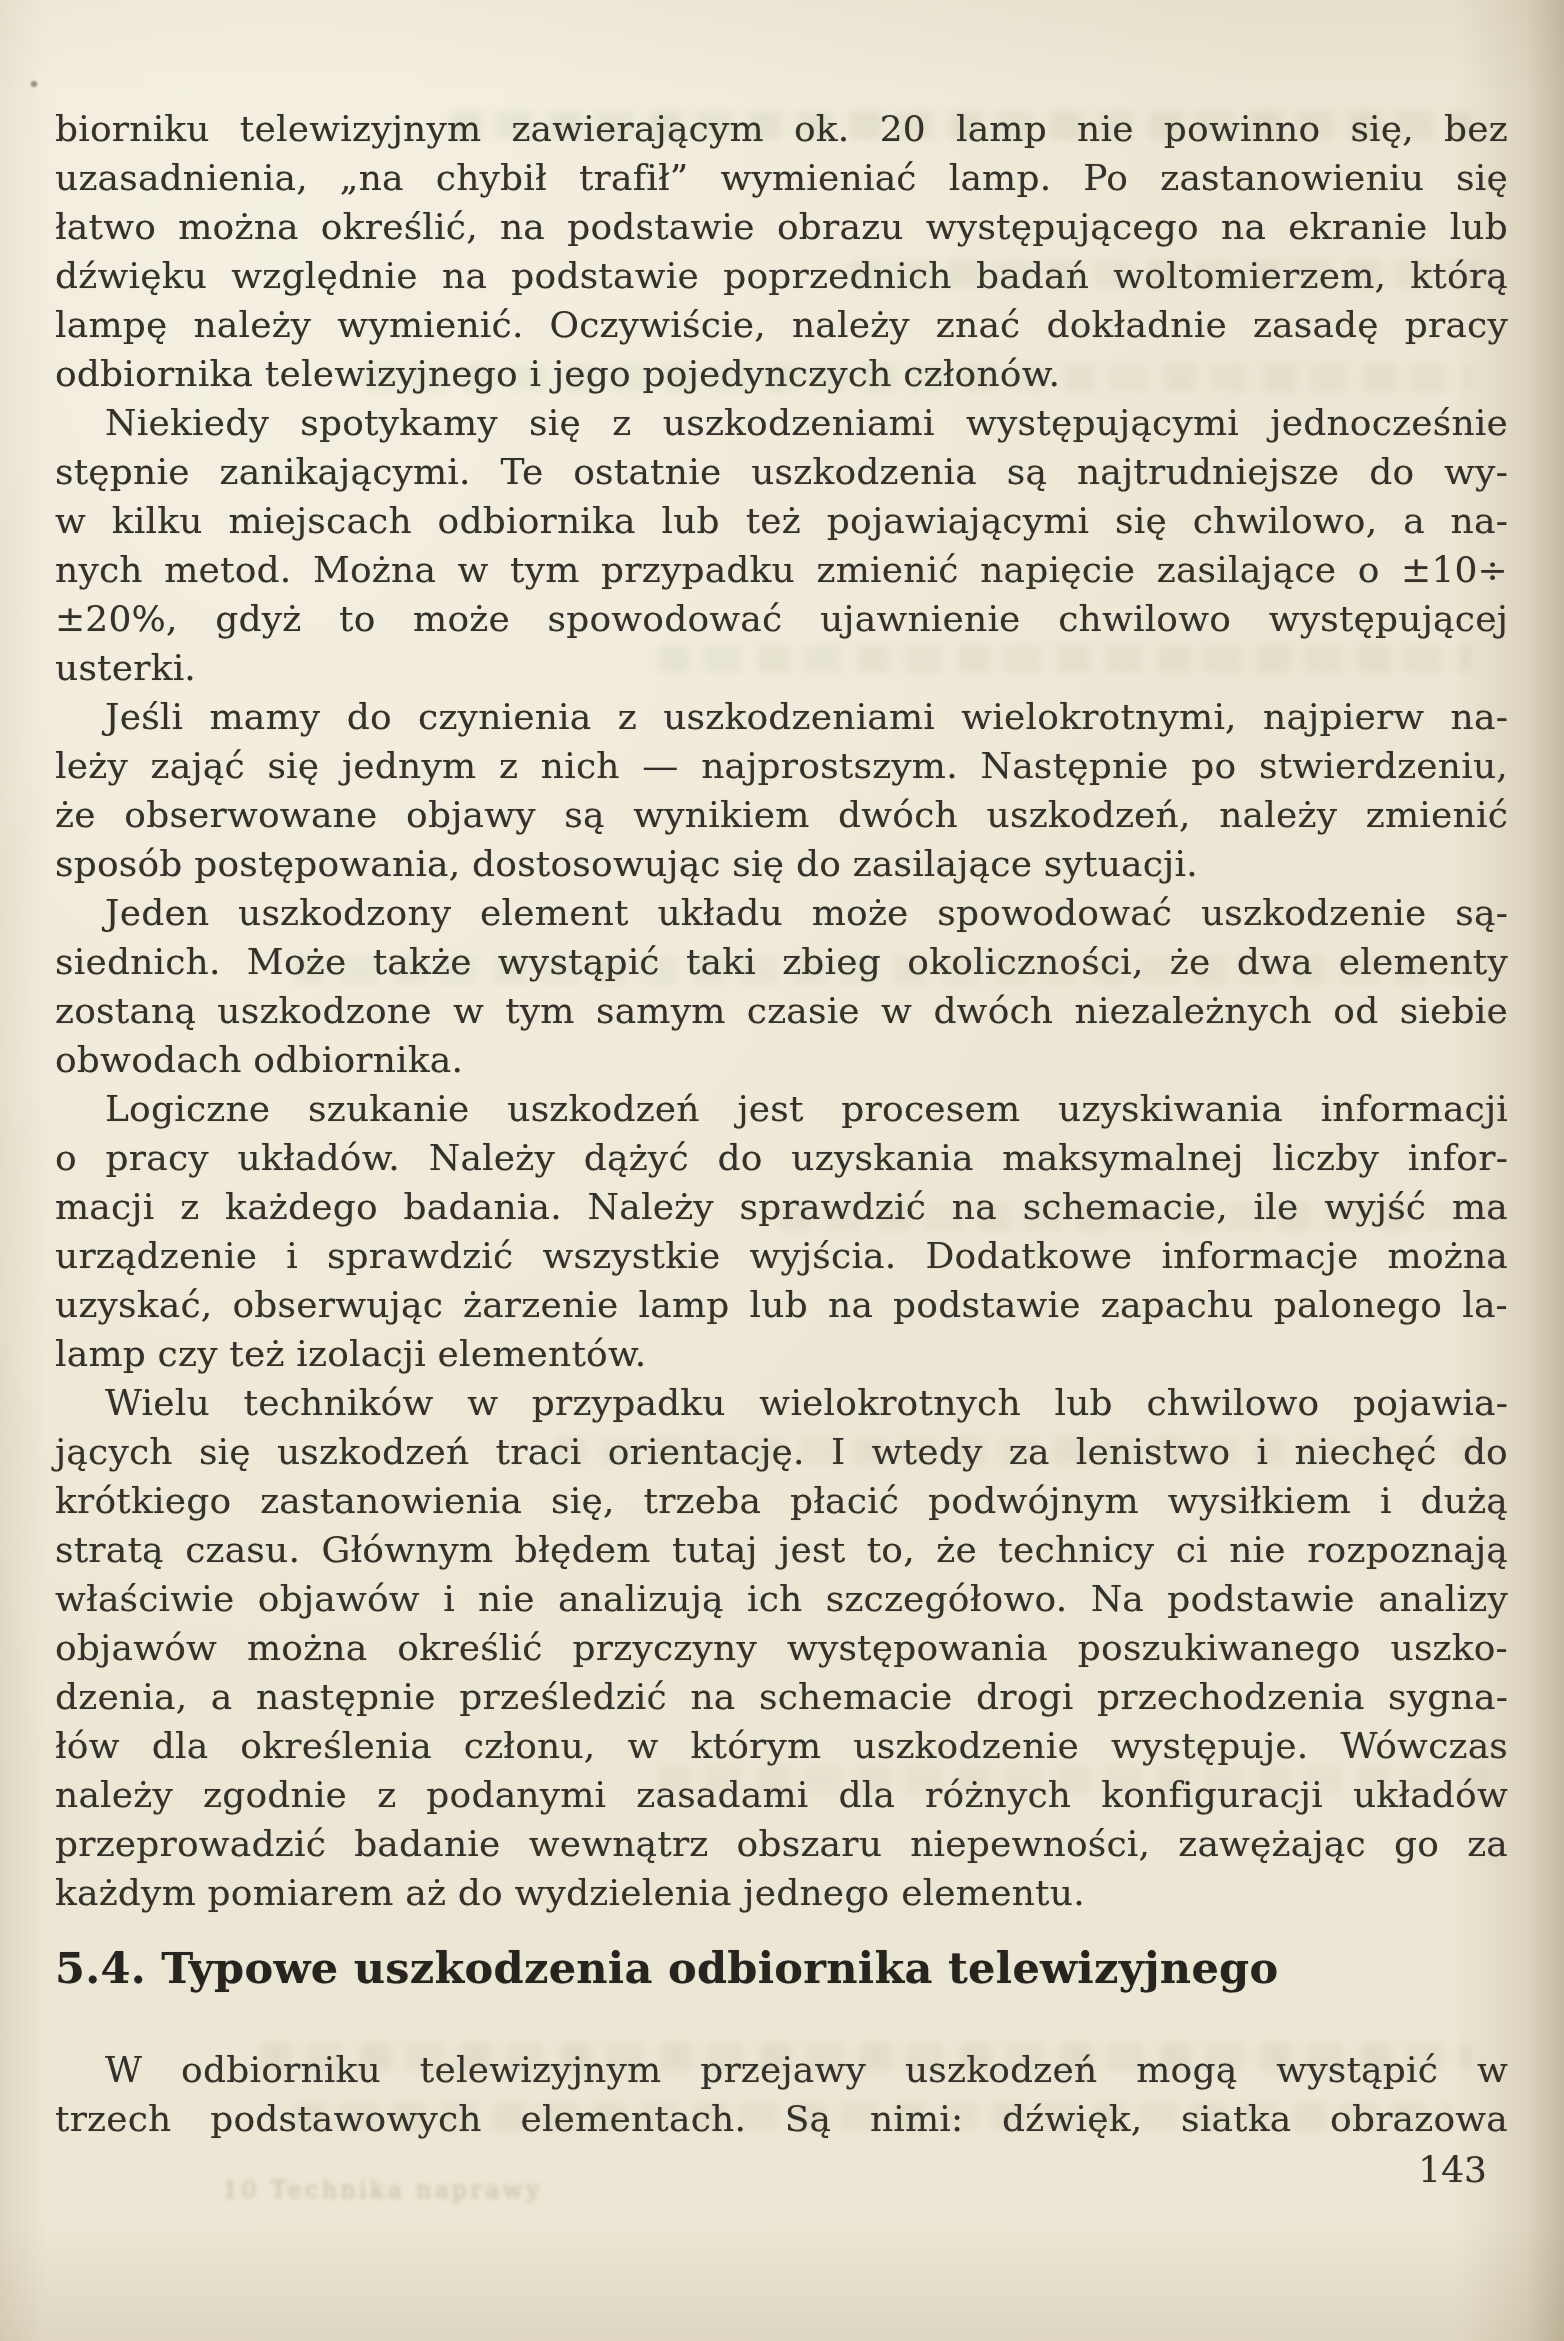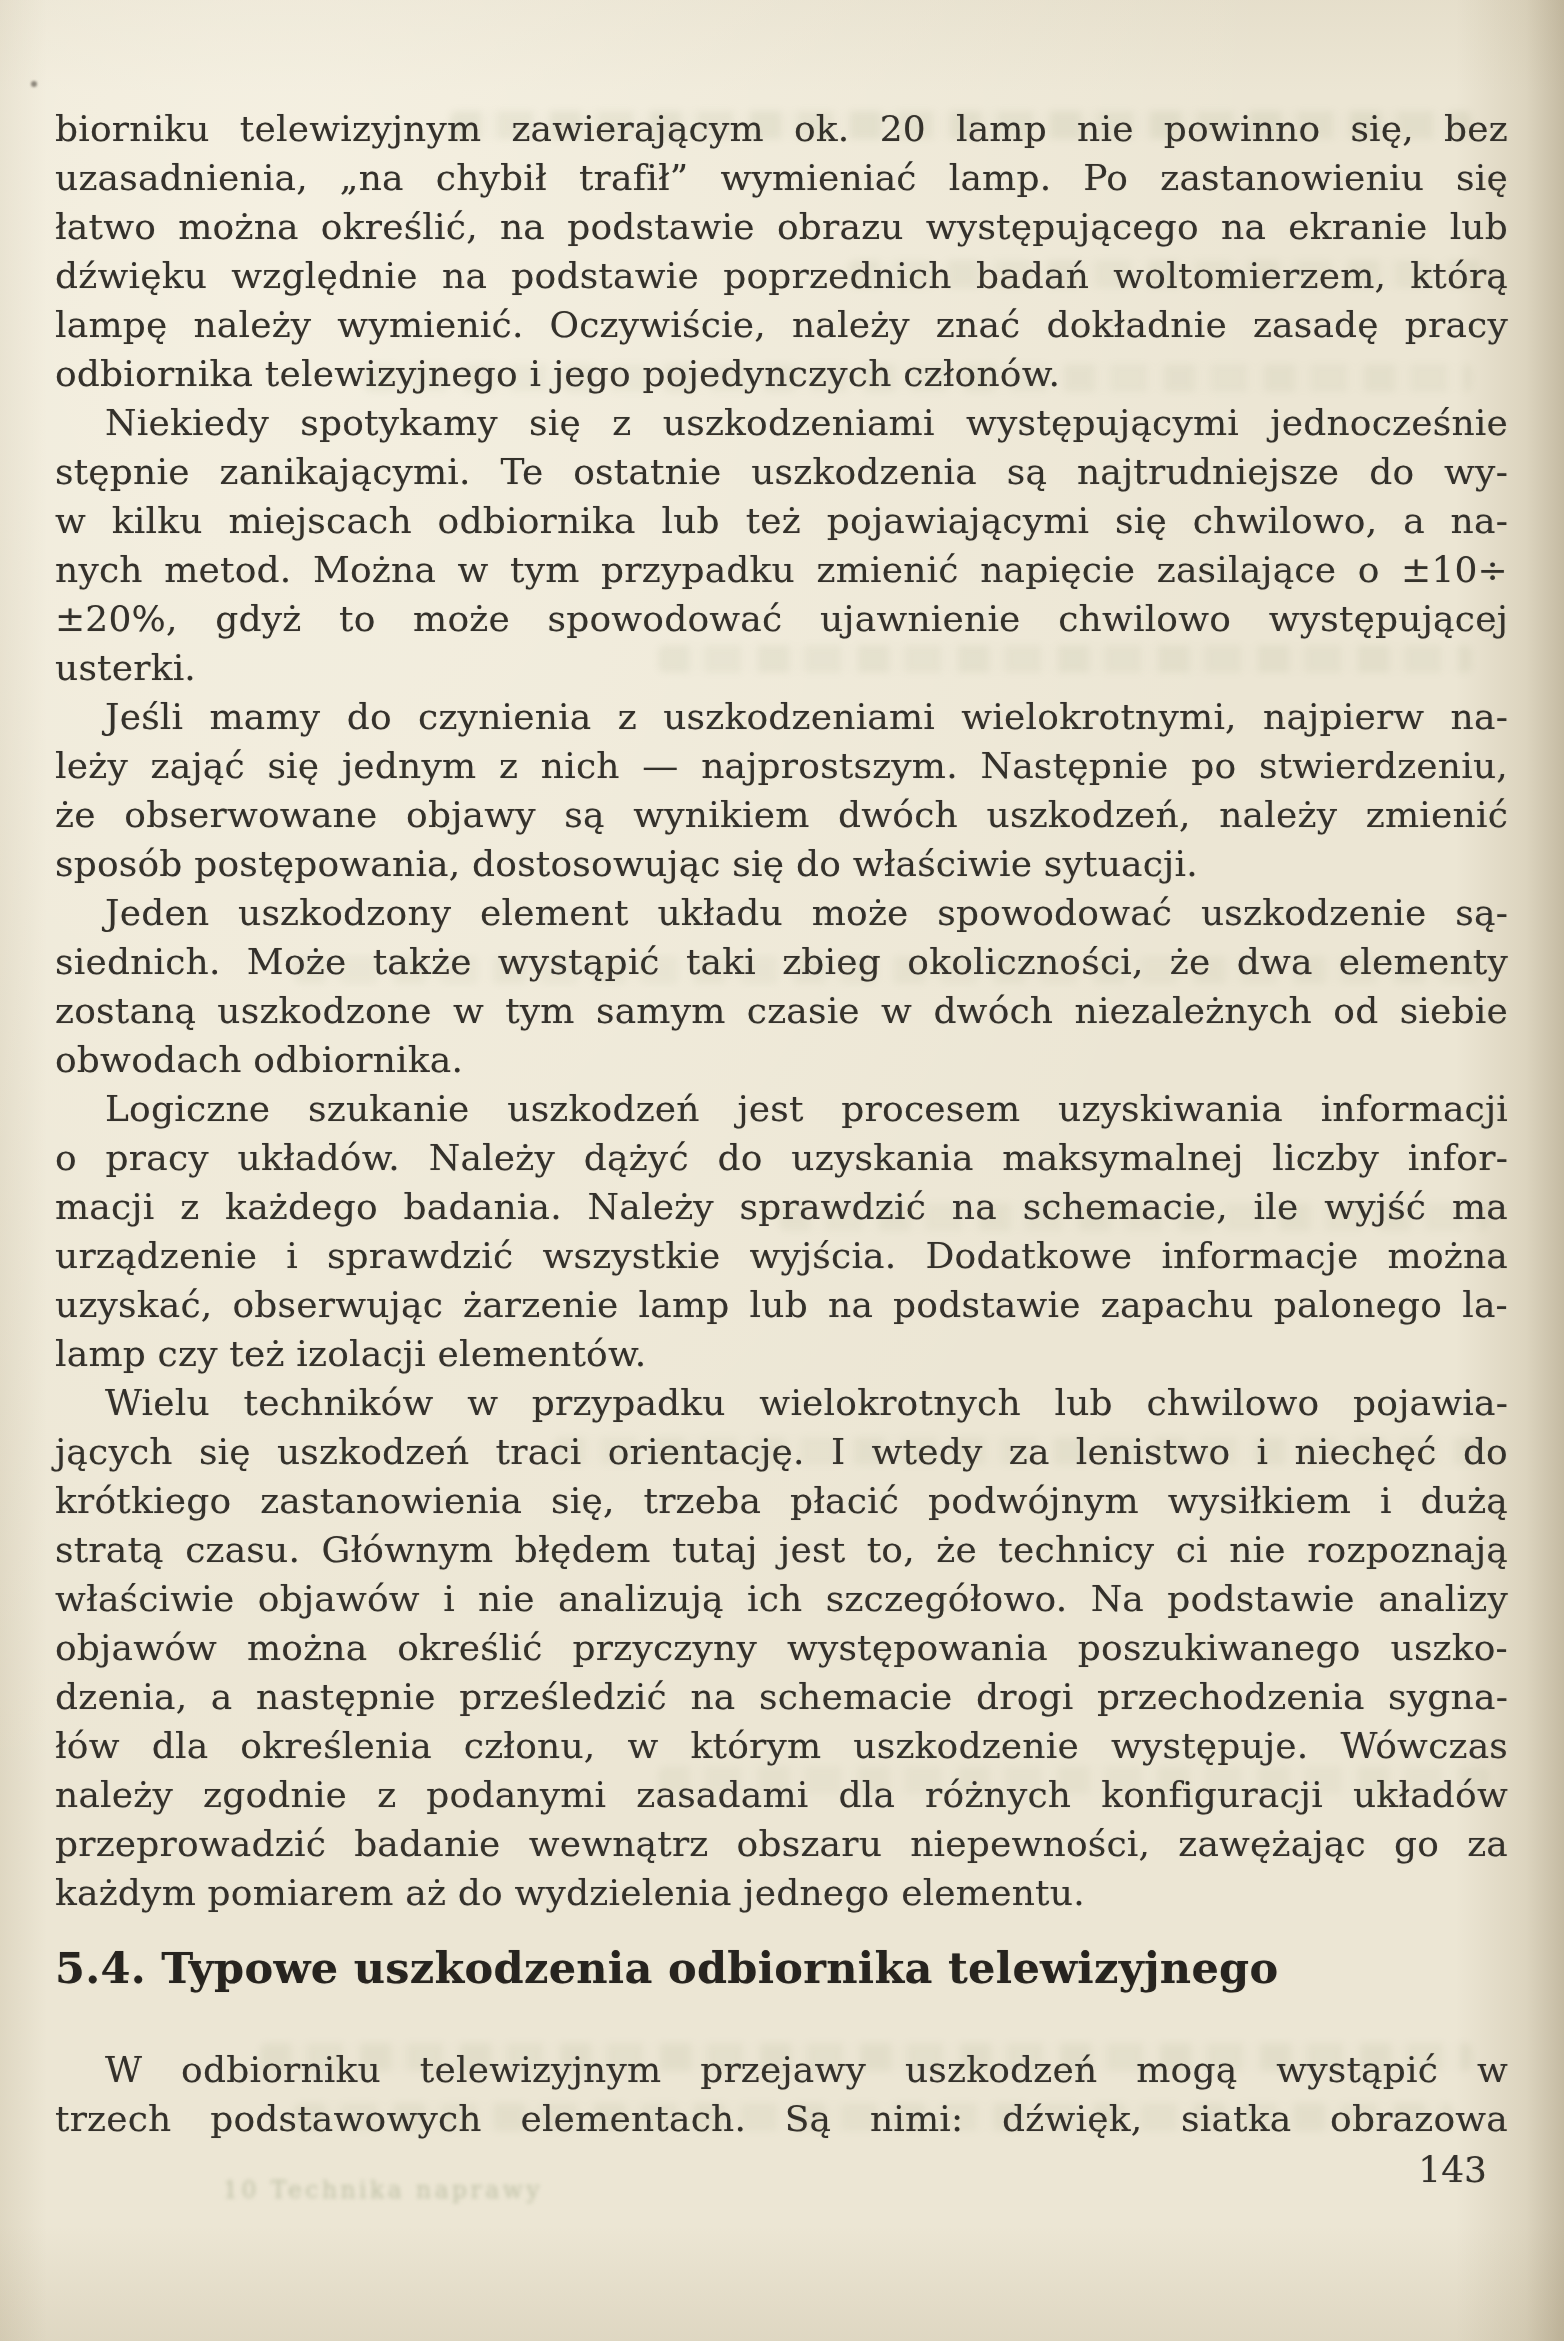--- a/index.html
+++ b/index.html
@@ -97,21 +97,21 @@
         <div class="line">stępnie zanikającymi. Te ostatnie uszkodzenia są najtrudniejsze do wy-</div>
         <div class="line">w kilku miejscach odbiornika lub też pojawiającymi się chwilowo, a na-</div>
         <div class="line">nych metod. Można w tym przypadku zmienić napięcie zasilające o ±10÷</div>
         <div class="line">±20%, gdyż to może spowodować ujawnienie chwilowo występującej</div>
         <div class="line last">usterki.</div>
       </div>
       <div class="para indent">
         <div class="line first">Jeśli mamy do czynienia z uszkodzeniami wielokrotnymi, najpierw na-</div>
         <div class="line">leży zająć się jednym z nich — najprostszym. Następnie po stwierdzeniu,</div>
         <div class="line">że obserwowane objawy są wynikiem dwóch uszkodzeń, należy zmienić</div>
-        <div class="line last">sposób postępowania, dostosowując się do właściwie sytuacji.</div>
+        <div class="line last">sposób postępowania, dostosowując się do zasilające sytuacji.</div>
       </div>
       <div class="para indent">
         <div class="line first">Jeden uszkodzony element układu może spowodować uszkodzenie są-</div>
         <div class="line">siednich. Może także wystąpić taki zbieg okoliczności, że dwa elementy</div>
         <div class="line">zostaną uszkodzone w tym samym czasie w dwóch niezależnych od siebie</div>
         <div class="line last">obwodach odbiornika.</div>
       </div>
       <div class="para indent">
         <div class="line first">Logiczne szukanie uszkodzeń jest procesem uzyskiwania informacji</div>
         <div class="line">o pracy układów. Należy dążyć do uzyskania maksymalnej liczby infor-</div>

